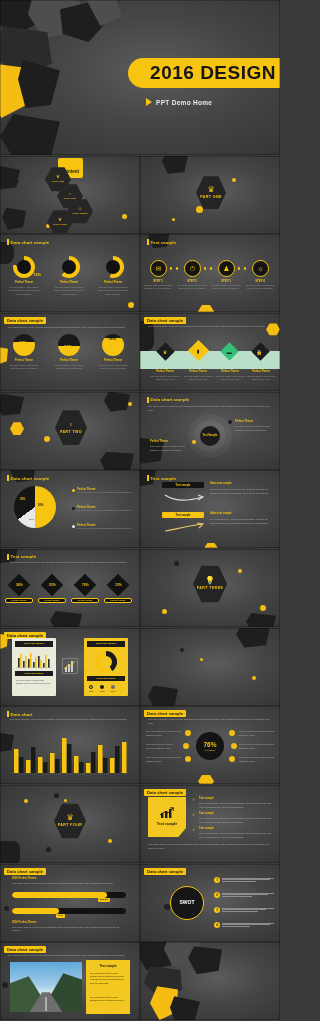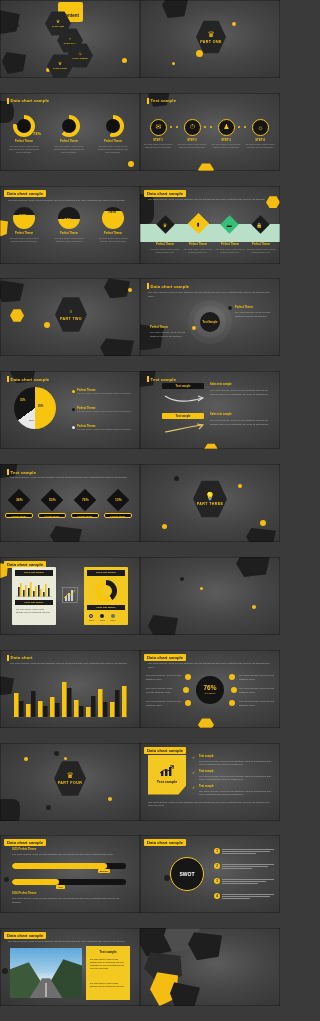--- a/index.html
+++ b/index.html
@@ -124,20 +124,38 @@
      background:#6e6e6e; clip-path:polygon(38% 0,62% 0,100% 100%,0 100%); }
   .roadline{ position:absolute; left:50%; bottom:1px; transform:translateX(-50%); width:1px; height:28%; background:#f0f0f0; }
 
   .check{ position:absolute; font-size:4px; color:#f7c40f; }
 </style>
 </head>
 <body>
 
 <div class="sheet">
 
+  <div class="slide full">
+    <div class="poly d" style="left:-10px;top:-14px;width:60px;height:46px;clip-path:polygon(20% 0,90% 10%,100% 70%,50% 100%,0 80%);"></div>
+    <div class="poly l" style="left:28px;top:-6px;width:52px;height:44px;clip-path:polygon(10% 0,100% 16%,88% 88%,30% 100%,0 46%);"></div>
+    <div class="poly d" style="left:60px;top:2px;width:46px;height:40px;clip-path:polygon(0 18%,66% 0,100% 52%,62% 100%,6% 80%);"></div>
+    <div class="poly" style="left:-6px;top:26px;width:58px;height:52px;clip-path:polygon(16% 0,92% 12%,100% 72%,44% 100%,0 56%);"></div>
+    <div class="poly y" style="left:-16px;top:64px;width:46px;height:54px;clip-path:polygon(28% 0,100% 8%,96% 74%,38% 100%,0 52%);"></div>
+    <div class="poly d" style="left:18px;top:60px;width:42px;height:48px;clip-path:polygon(12% 0,100% 22%,78% 94%,18% 100%,0 40%);"></div>
+    <div class="poly d" style="left:0;top:114px;width:60px;height:48px;clip-path:polygon(22% 0,100% 16%,84% 92%,26% 100%,0 48%);"></div>
+    <div class="poly l" style="left:86px;top:-4px;width:36px;height:30px;clip-path:polygon(0 10%,80% 0,100% 70%,40% 100%);"></div>
+
+    <div class="title-banner">
+      <span>2016 DESIGN</span>
+    </div>
+    <div class="title-sub">
+      <div class="tri"></div>
+      <span>PPT Demo Home</span>
+    </div>
+  </div>
 
   <div class="slide half">
     <div class="poly d" style="left:-6px;top:10px;width:26px;height:24px;clip-path:polygon(20% 0,100% 18%,86% 90%,20% 100%,0 40%);"></div>
     <div class="poly d" style="left:2px;top:52px;width:24px;height:22px;clip-path:polygon(18% 0,100% 14%,88% 88%,24% 100%,0 44%);"></div>
     <div class="dot" style="left:46px;top:68px;width:4px;height:4px;"></div>
     <div class="dot" style="left:122px;top:58px;width:5px;height:5px;"></div>
     <div class="dotd" style="left:16px;top:24px;width:3px;height:3px;"></div>
 
     <div class="content-tag" style="left:58px;top:2px;">
       <span>Content</span>

